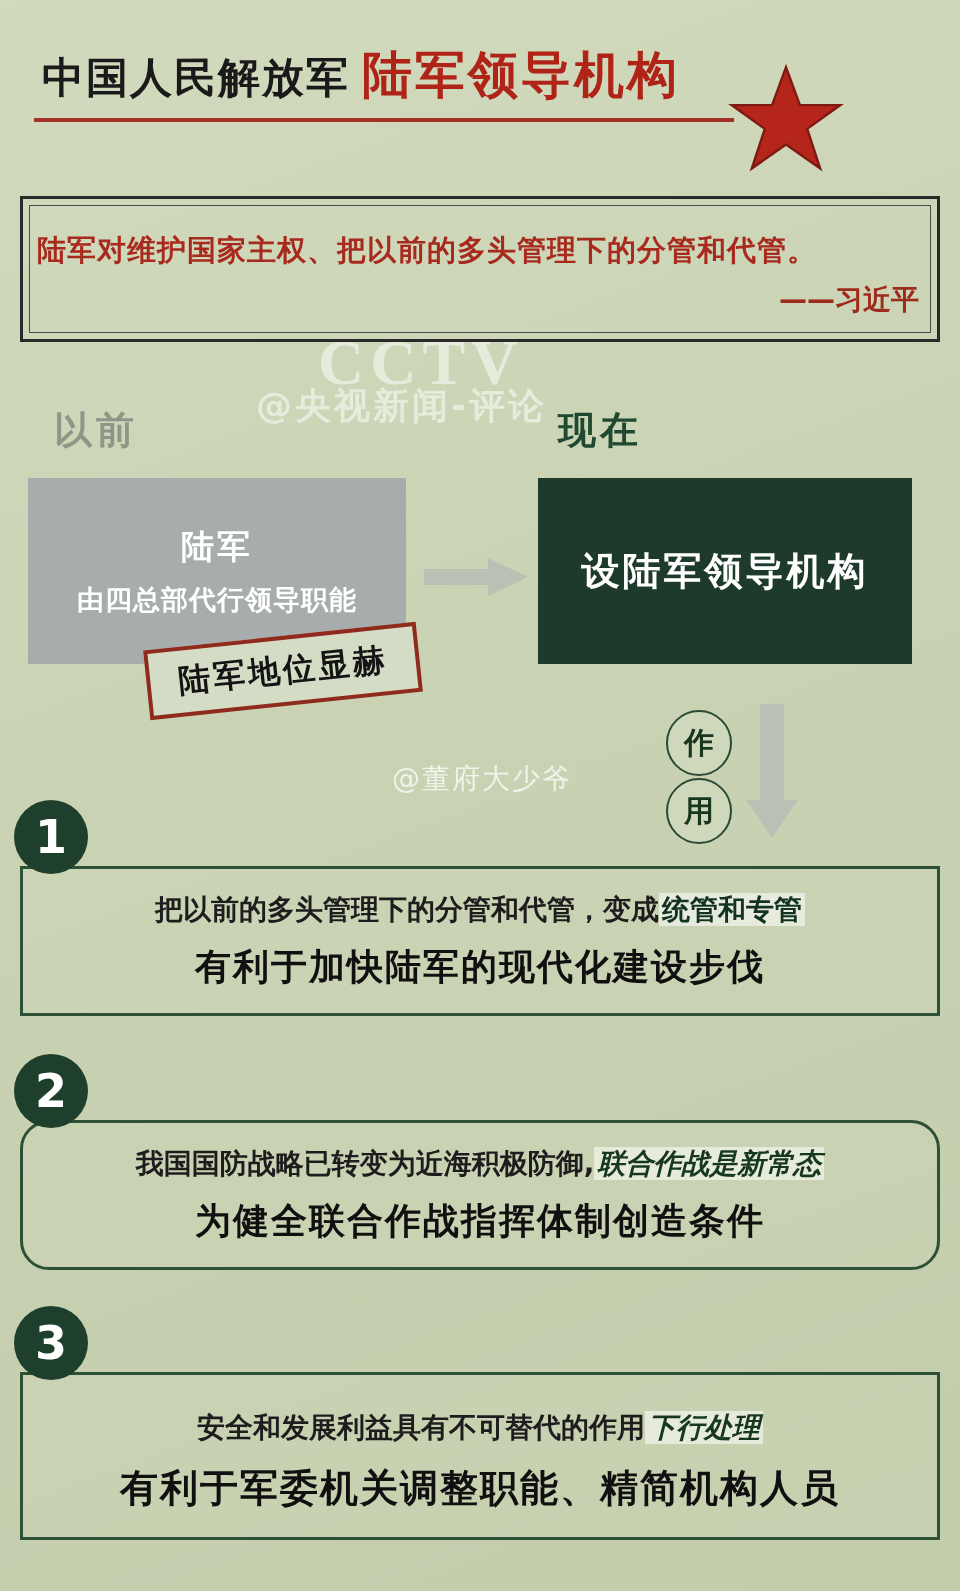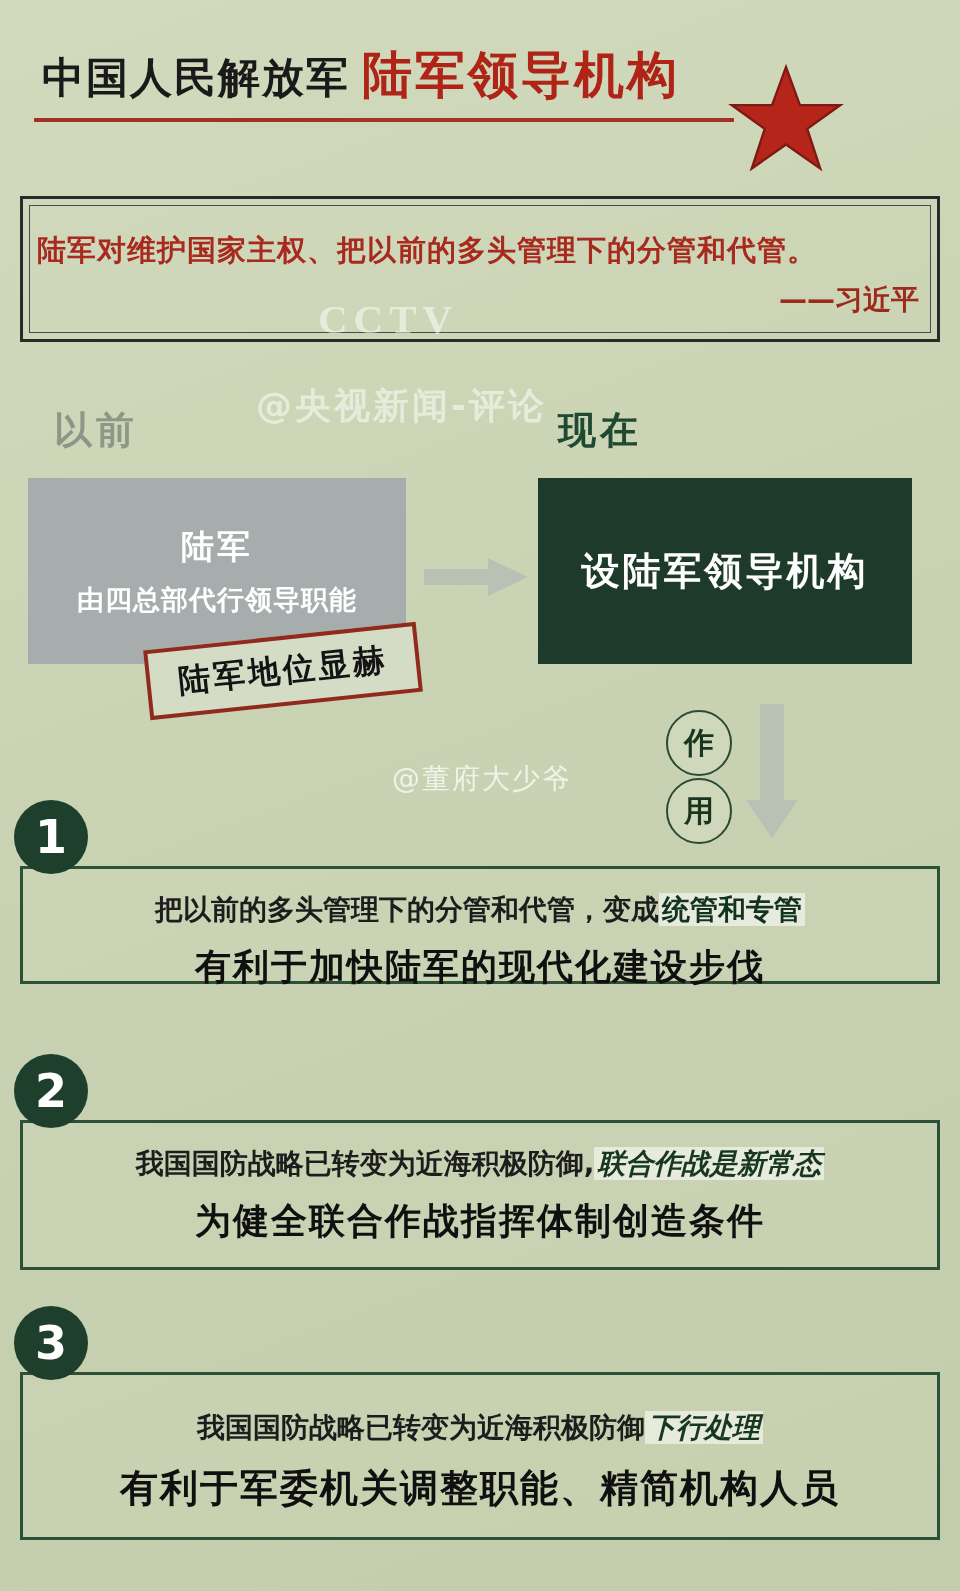--- a/index.html
+++ b/index.html
@@ -105,23 +105,23 @@
     font-family: "DejaVu Sans", sans-serif;
     font-size: 28px;
     font-weight: bold;
     color: #9e2a1c;
   }
 
   
   .wm-cctv {
     position: absolute;
     left: 318px;
-    top: 295px;
+    top: 326px;
     font-family: "Liberation Serif", serif;
-    font-size: 41px;
+    font-size: 64px;
     font-weight: bold;
     color: rgba(255,255,255,0.50);
     letter-spacing: 6px;
     pointer-events: none;
   }
   .wm-cctv-sub {
     position: absolute;
     left: 256px;
     top: 382px;
     font-family: "DejaVu Sans", sans-serif;
@@ -372,36 +372,36 @@
 
   <div class="effect-zone">
     <div class="eff-circle eff-c1">作</div>
     <div class="eff-circle eff-c2">用</div>
     <svg class="eff-arrow" width="60" height="140" viewBox="0 0 60 140">
       <path d="M18,0 L42,0 L42,96 L56,96 L30,134 L4,96 L18,96 Z" fill="#b9c0b4"></path>
     </svg>
   </div>
 
   <div class="badge" style="left:14px; top:800px;">1</div>
-  <div class="point-box" style="top:866px; height:118px;">
+  <div class="point-box" style="top:866px; height:150px;">
     <div class="pt-line1">
       <span>把以前的多头管理下的分管和代管，变成</span><span class="hl">统管和专管</span>
     </div>
     <div class="pt-line2">有利于加快陆军的现代化建设步伐</div>
   </div>
 
   <div class="badge" style="left:14px; top:1054px;">2</div>
-  <div class="point-box" style="top:1120px; height:150px;">
+  <div class="point-box" style="top:1120px; height:150px;border-radius:29px;">
     <div class="pt-line1">
       <span>我国国防战略已转变为近海积极防御,</span><span class="hl-i">联合作战是新常态</span>
     </div>
     <div class="pt-line2">为健全联合作战指挥体制创造条件</div>
   </div>
 
   <div class="badge" style="left:14px; top:1306px;">3</div>
   <div class="point-box" style="top:1372px; height:168px;">
     <div class="pt-line1" style="top:34px;">
-      <span>我国国防战略已转变为近海积极防御</span><span class="hl-i">下行处理</span>
+      <span>安全和发展利益具有不可替代的作用</span><span class="hl-i">下行处理</span>
     </div>
     <div class="pt-line2" style="top:88px; font-size:38px;">有利于军委机关调整职能、精简机构人员</div>
   </div>
 
 </div>
 
 </body></html>

